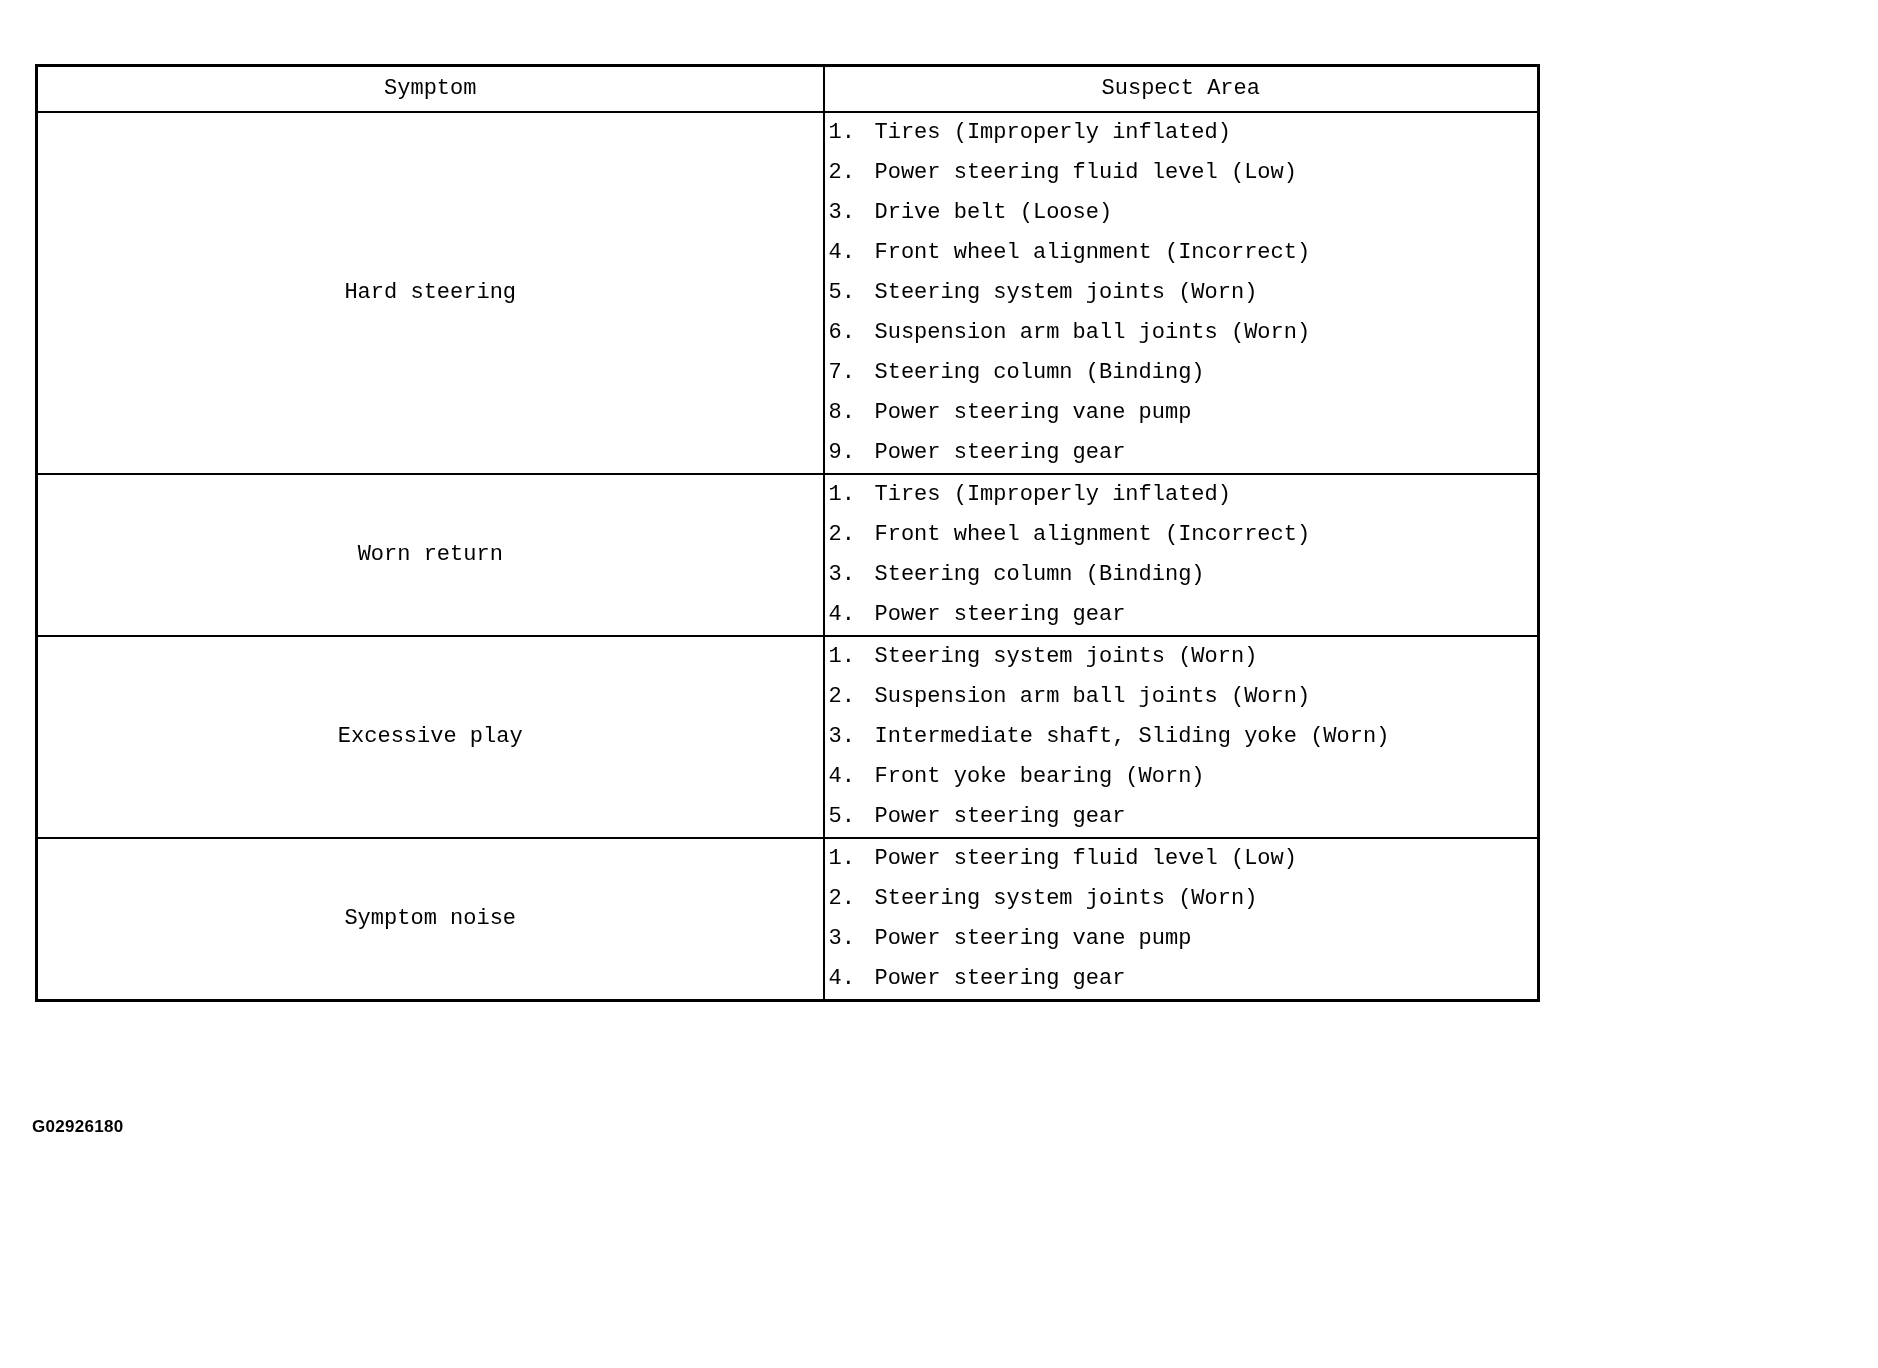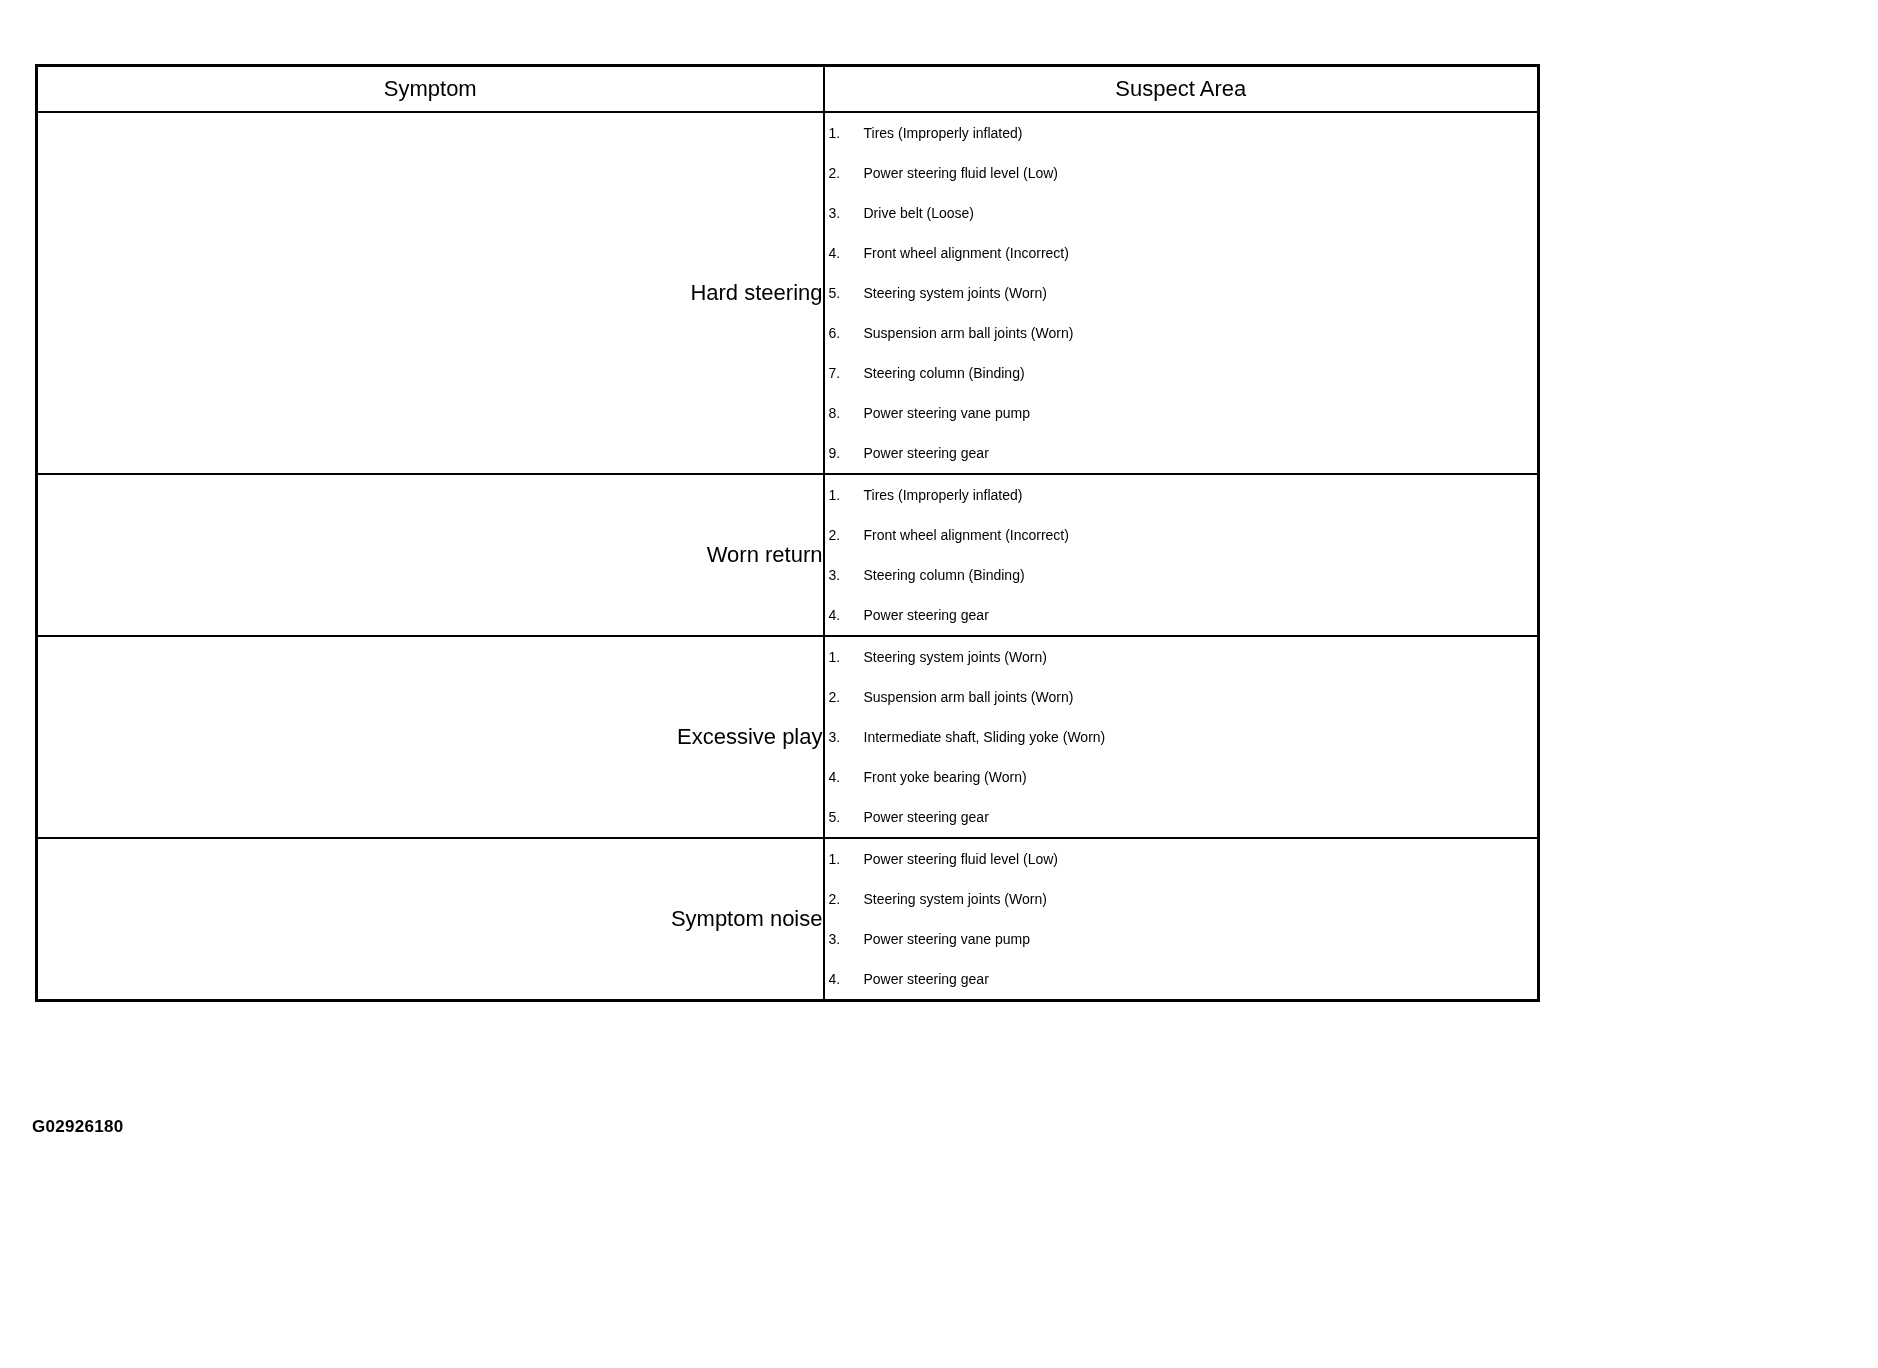--- a/index.html
+++ b/index.html
@@ -24,48 +24,49 @@
     border-collapse: collapse;
     border: 3px solid #000000;
     table-layout: fixed;
   }
   table.symptom-table th,
   table.symptom-table td {
     border: 2px solid #000000;
     font-size: 22px;
     font-weight: 400;
     padding: 0;
+    font-family: Liberation Mono, monospace;
   }
   table.symptom-table th {
     height: 46px;
     text-align: center;
     vertical-align: middle;
     font-weight: 400;
   }
   td.symptom-cell {
     vertical-align: middle;
-    text-align: right;
+    text-align: center;
     padding-left: 12px;
   }
   td.suspect-cell {
     vertical-align: middle;
     padding: 8px 10px 8px 14px;
   }
   ol.suspect-list {
     margin: 0;
     padding: 0;
     list-style: none;
     counter-reset: item;
   }
   ol.suspect-list li {
     counter-increment: item;
     position: relative;
-    padding-left: 39px;
+    padding-left: 50px;
     line-height: 40px;
-    font-size: 14px;
+    font-size: 22px;
   }
   ol.suspect-list li::before {
     content: counter(item) ".";
     position: absolute;
     left: 4px;
   }
   .figure-code {
     position: absolute;
     left: 32px;
     top: 1117px;

